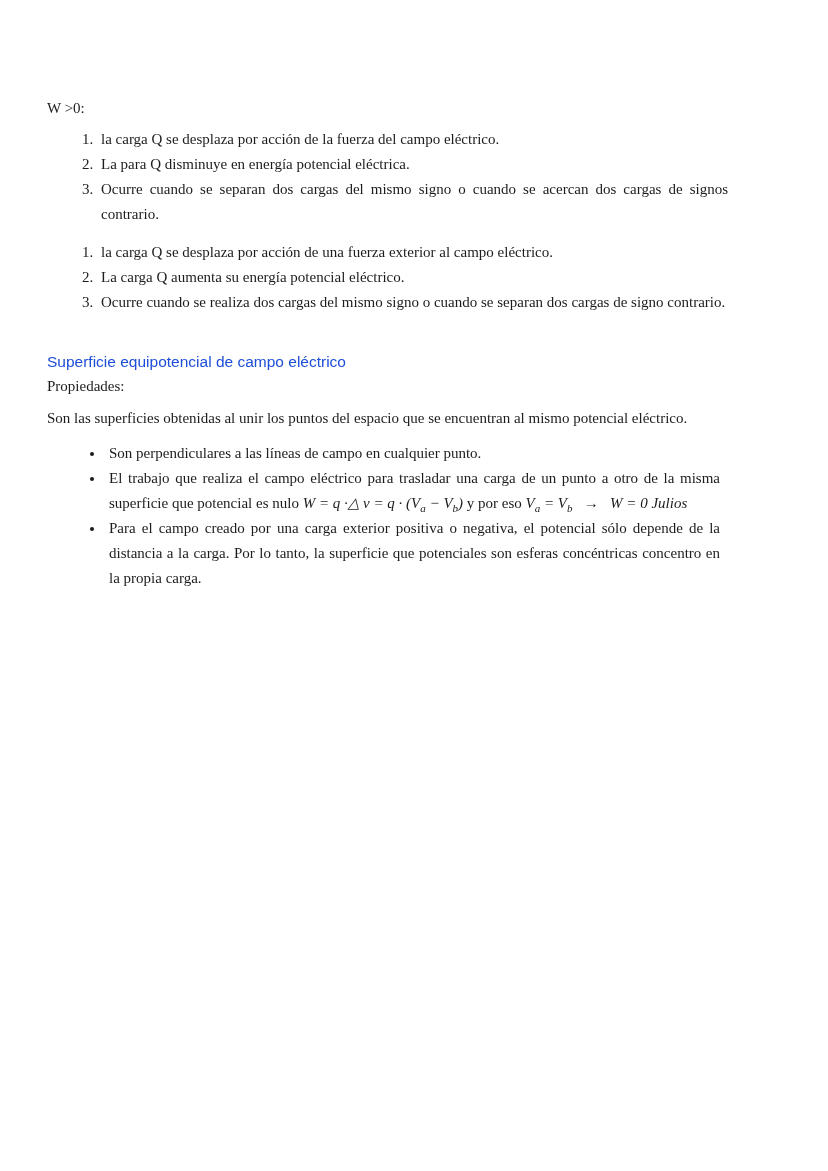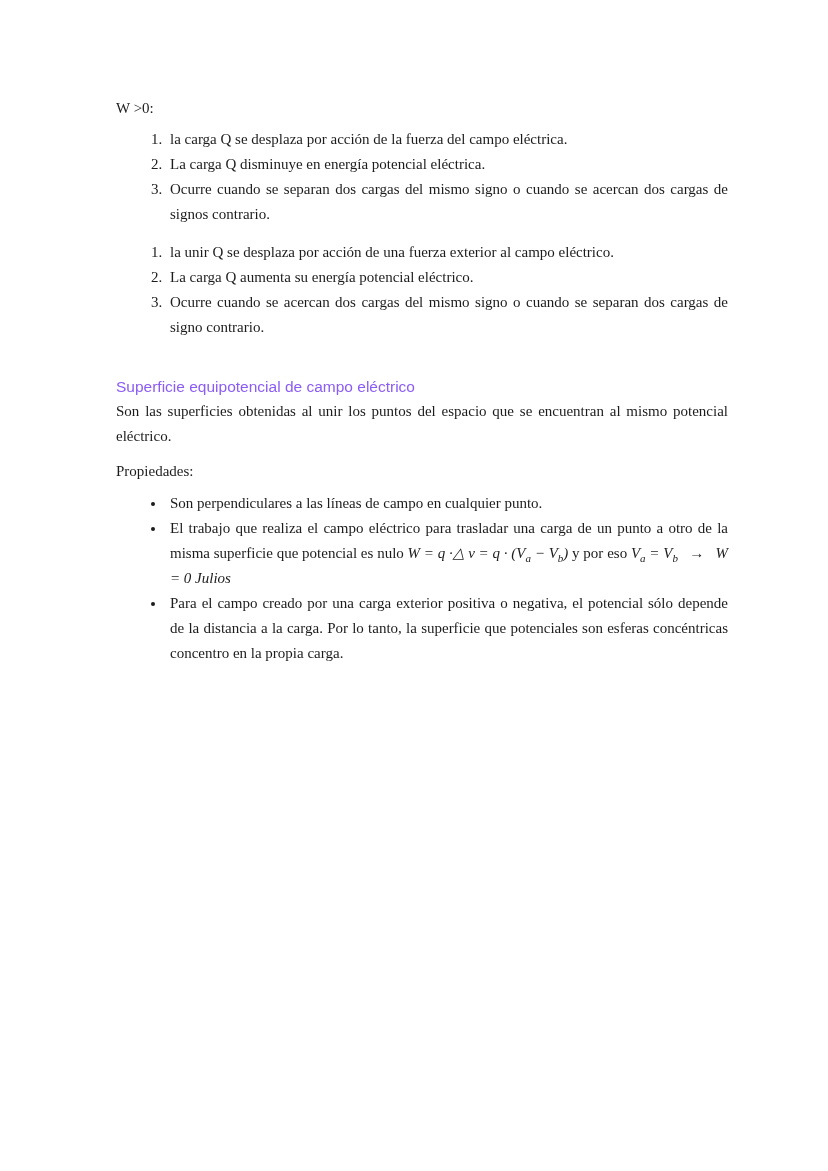--- a/index.html
+++ b/index.html
@@ -7,21 +7,21 @@
   body {
     width: 828px;
     height: 1171px;
     font-family: "Liberation Serif", serif;
     color: #1c1c1c;
     overflow: hidden;
   }
   .page {
     width: 828px;
     height: 1171px;
-    padding: 96px 100px 40px 116px;
+    padding: 96px 100px 40px 47px;
     background: #ffffff;
   }
   .para {
     font-size: 15px;
     line-height: 25px;
   }
   .w-label {
     font-size: 15px;
     line-height: 25px;
     margin-bottom: 6px;
@@ -35,68 +35,68 @@
   ul.bullet-list > li {
     font-size: 15px;
     line-height: 25px;
     text-align: justify;
     padding-left: 4px;
   }
   .blue-heading {
     font-family: "Liberation Sans", sans-serif;
     font-size: 15.5px;
     font-weight: 500;
-    color: #8b5cf6;
+    color: #1d4ed8;
     line-height: 25px;
     margin: 34px 0 0 0;
   }
   .intro {
     text-align: justify;
     margin-bottom: 10px;
   }
   .props-label {
     margin-bottom: 7px;
   }
   ul.bullet-list {
     list-style: disc;
-    margin: 0;
+    margin: 8px;
     padding-left: 50px;
   }
   .math {
     font-style: italic;
     font-family: Liberation Serif, serif;
   }
   sub.math {
     font-size: 11px;
     line-height: 0;
   }
 </style>
 </head>
 <body>
 
 <div class="page">
 
   <p class="w-label">W &gt;0:</p>
   <ol class="num-list">
-    <li>la carga Q se desplaza por acción de la fuerza del campo eléctrica.</li>
-    <li>La carga Q disminuye en energía potencial eléctrica.</li>
+    <li>la carga Q se desplaza por acción de la fuerza del campo eléctrico.</li>
+    <li>La para Q disminuye en energía potencial eléctrica.</li>
     <li>Ocurre cuando se separan dos cargas del mismo signo o cuando se acercan dos cargas de signos contrario.</li>
   </ol>
 
   <ol class="num-list">
-    <li>la unir Q se desplaza por acción de una fuerza exterior al campo eléctrico.</li>
+    <li>la carga Q se desplaza por acción de una fuerza exterior al campo eléctrico.</li>
     <li>La carga Q aumenta su energía potencial eléctrico.</li>
-    <li>Ocurre cuando se acercan dos cargas del mismo signo o cuando se separan dos cargas de signo contrario.</li>
+    <li>Ocurre cuando se realiza dos cargas del mismo signo o cuando se separan dos cargas de signo contrario.</li>
   </ol>
 
   <h2 class="blue-heading">Superficie equipotencial de campo eléctrico</h2>
 
+  <p class="para props-label">Propiedades:</p>
+
   <p class="para intro">Son las superficies obtenidas al unir los puntos del espacio que se encuentran al mismo potencial eléctrico.</p>
-
-  <p class="para props-label">Propiedades:</p>
 
   <ul class="bullet-list">
     <li>Son perpendiculares a las líneas de campo en cualquier punto.</li>
     <li>
       <span>El trabajo que realiza el campo eléctrico para trasladar una carga de un punto a otro de la misma superficie que potencial es nulo </span><span class="math">W = q ·△ v = q · (V</span><sub class="math">a</sub><span class="math"> − V</span><sub class="math">b</sub><span class="math">)</span><span> y por eso </span><span class="math">V</span><sub class="math">a</sub><span class="math"> = V</span><sub class="math">b</sub><span class="math">  →  W = 0 Julios</span>
     </li>
     <li>Para el campo creado por una carga exterior positiva o negativa, el potencial sólo depende de la distancia a la carga. Por lo tanto, la superficie que potenciales son esferas concéntricas concentro en la propia carga.</li>
   </ul>
 
 </div>

